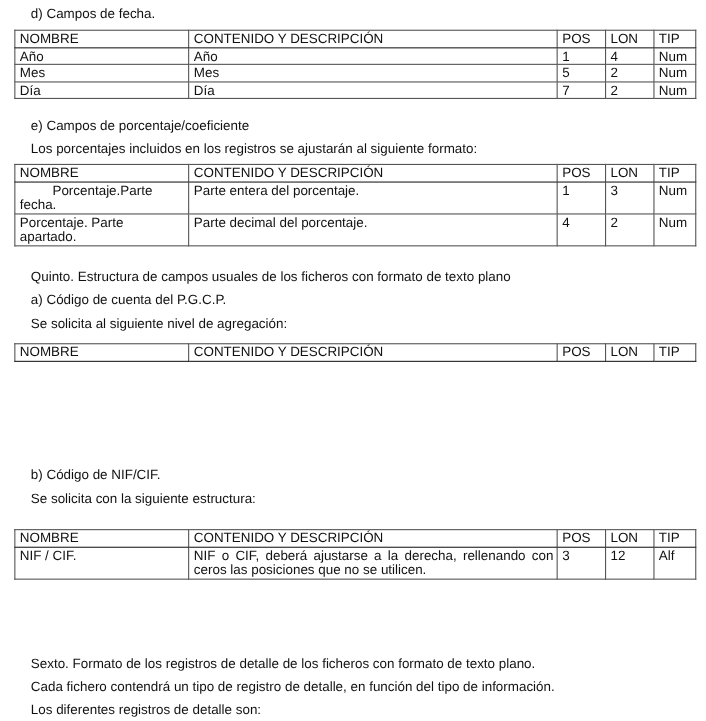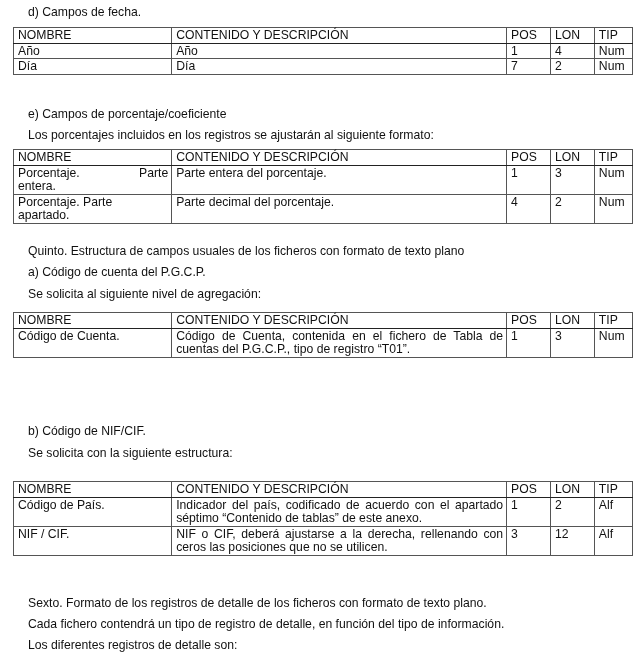--- a/index.html
+++ b/index.html
@@ -12,21 +12,21 @@
     position: absolute; left: 13px; width: 620px;
     border-collapse: collapse; table-layout: fixed;
   }
   table.t td {
     border: 1px solid #555; padding: 1px 3px 0 4px; vertical-align: top;
     line-height: 13.5px; font-size: 12.2px;
   }
   table.t tr.hdr td { border-bottom: 1.5px solid #222; }
   .c1 { width: 137px; } .c2 { width: 290px; } .c3 { width: 38px; } .c4 { width: 38px; } .c5 { width: 33px; }
   .just { text-align: justify; text-align-last: left; }
-  .split { display: flex; justify-content: space-between; }
+  .split { display: flex; justify-content: center; }
 </style>
 </head>
 <body>
 
 <p class="p" style="top:5px">d) Campos de fecha.</p>
 
 <table class="t" style="top:27px">
   <colgroup>
       <col class="c1">
       <col class="c2">
@@ -40,20 +40,27 @@
     <td>CONTENIDO Y DESCRIPCIÓN</td>
     <td>POS</td>
     <td>LON</td>
     <td>TIP</td>
   </tr>
   <tr>
     <td>Año</td>
     <td>Año</td>
     <td>1</td>
     <td>4</td>
+    <td>Num</td>
+  </tr>
+  <tr>
+    <td>Mes</td>
+    <td>Mes</td>
+    <td>5</td>
+    <td>2</td>
     <td>Num</td>
   </tr>
   <tr>
     <td>Día</td>
     <td>Día</td>
     <td>7</td>
     <td>2</td>
     <td>Num</td>
   </tr>
 </tbody>
@@ -77,21 +84,21 @@
     <td>POS</td>
     <td>LON</td>
     <td>TIP</td>
   </tr>
   <tr>
     <td>
       <div class="split">
             <span>Porcentaje.</span>
             <span>Parte</span>
           </div>
-      <div>entera.</div>
+      <div>fecha.</div>
     </td>
     <td>Parte entera del porcentaje.</td>
     <td>1</td>
     <td>3</td>
     <td>Num</td>
   </tr>
   <tr>
     <td>
           <div style="width:100px">Porcentaje. Parte apartado.</div>
         </td>
@@ -116,27 +123,20 @@
       <col class="c5">
     </colgroup>
   <tbody>
       <tr class="hdr">
     <td>NOMBRE</td>
     <td>CONTENIDO Y DESCRIPCIÓN</td>
     <td>POS</td>
     <td>LON</td>
     <td>TIP</td>
   </tr>
-  <tr>
-    <td>Código de Cuenta.</td>
-    <td class="just">Código de Cuenta, contenida en el fichero de Tabla de cuentas del P.G.C.P., tipo de registro “T01”.</td>
-    <td>1</td>
-    <td>3</td>
-    <td>Num</td>
-  </tr>
 </tbody>
   </table>
 
 <p class="p" style="top:424px">b) Código de NIF/CIF.</p>
 <p class="p" style="top:446px">Se solicita con la siguiente estructura:</p>
 
 <table class="t" style="top:481px">
   <colgroup>
       <col class="c1">
       <col class="c2">
@@ -146,27 +146,20 @@
     </colgroup>
   <tbody>
       <tr class="hdr">
     <td>NOMBRE</td>
     <td>CONTENIDO Y DESCRIPCIÓN</td>
     <td>POS</td>
     <td>LON</td>
     <td>TIP</td>
   </tr>
   <tr>
-    <td>Código de País.</td>
-    <td class="just">Indicador del país, codificado de acuerdo con el apartado séptimo “Contenido de tablas” de este anexo.</td>
-    <td>1</td>
-    <td>2</td>
-    <td>Alf</td>
-  </tr>
-  <tr>
     <td>NIF / CIF.</td>
     <td class="just">NIF o CIF, deberá ajustarse a la derecha, rellenando con ceros las posiciones que no se utilicen.</td>
     <td>3</td>
     <td>12</td>
     <td>Alf</td>
   </tr>
 </tbody>
   </table>
 
 <p class="p" style="top:596px">Sexto.  Formato de los registros de detalle de los ficheros con formato de texto plano.</p>

